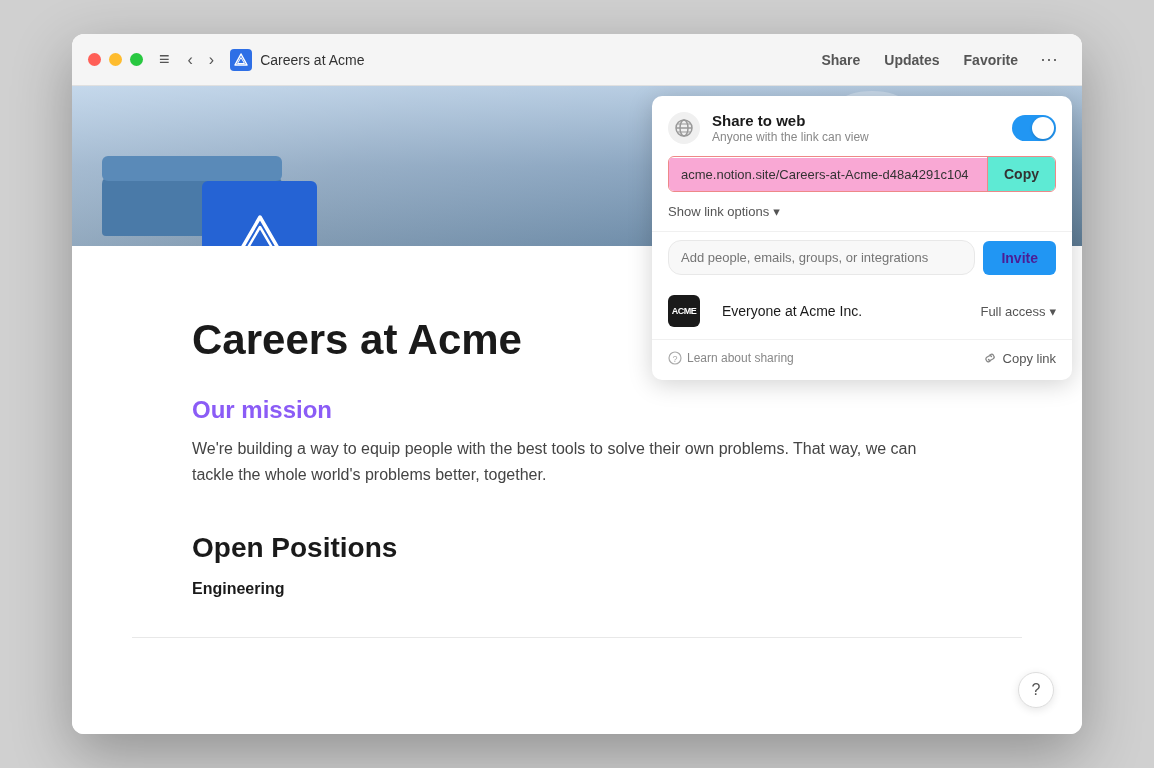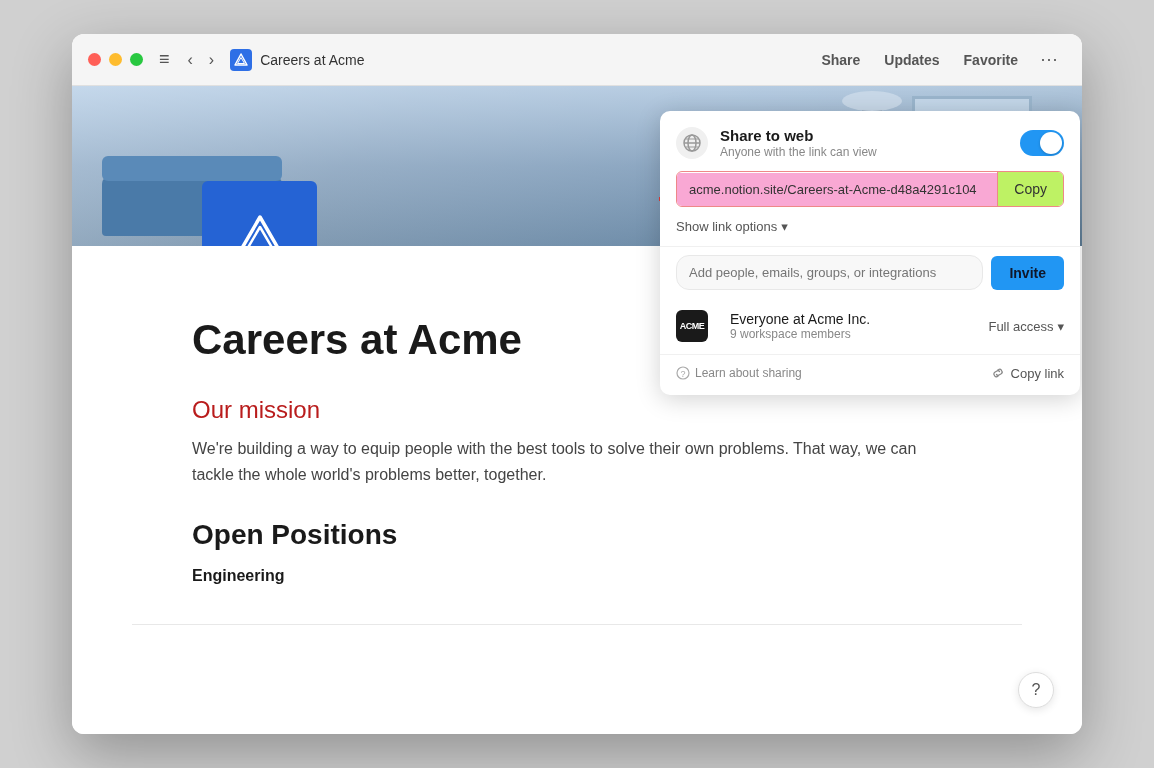--- a/index.html
+++ b/index.html
@@ -224,29 +224,28 @@
       position: absolute;
       top: 95px;
       left: 585px;
       z-index: 10;
     }
 
     
     .share-popup {
       position: absolute;
       top: 10px;
-      right: 2px;
+      right: 10px;
       width: 420px;
       background: #fff;
       border-radius: 10px;
       box-shadow: 0 4px 24px rgba(0,0,0,0.18);
       z-index: 100;
       padding: 0;
       overflow: hidden;
-      margin-top: 15px;
     }
 
     .share-header {
       display: flex;
       align-items: center;
       padding: 16px 16px 12px;
       gap: 12px;
     }
 
     .share-globe-icon {
@@ -310,26 +309,26 @@
       flex: 1;
       padding: 9px 12px;
       font-size: 13px;
       color: #333;
       background: #f9a8d4;
       border: none;
       outline: none;
     }
 
     .copy-btn {
-      background: #bef264;
+      background: #5eead4;
       border: none;
       border-left: 1.5px solid #e88;
       padding: 9px 16px;
       font-size: 14px;
-      font-weight: 400;
+      font-weight: 700;
       color: #333;
       cursor: pointer;
     }
 
     .show-link-options {
       display: flex;
       align-items: center;
       gap: 4px;
       padding: 2px 16px 12px;
       font-size: 13px;
@@ -356,21 +355,21 @@
       font-size: 13px;
       color: #aaa;
       background: #f8f8f8;
       border: 1px solid #e8e8e8;
       border-radius: 13px;
       outline: none;
     }
 
     .invite-btn {
       background: #2196f3;
-      color: #0f172a;
+      color: #4c1d95;
       border: none;
       border-radius: 6px;
       padding: 9px 18px;
       font-size: 14px;
       font-weight: 600;
       cursor: pointer;
     }
 
     .member-row {
       display: flex;
@@ -454,30 +453,30 @@
 
     .page-main-title {
       font-size: 42px;
       font-weight: 700;
       color: #1a1a1a;
       margin-bottom: 32px;
     }
 
     .section-heading {
       font-size: 24px;
-      font-weight: 400;
-      color: #b91c1c;
+      font-weight: 700;
+      color: #8b5cf6;
       margin-bottom: 12px;
     }
 
     .section-text {
       font-size: 16px;
       color: #444;
       line-height: 1.6;
-      margin-bottom: 32px;
+      margin-bottom: 45px;
     }
 
     .positions-heading {
       font-size: 28px;
       font-weight: 700;
       color: #1a1a1a;
       margin-bottom: 16px;
     }
 
     .positions-sub {
@@ -617,21 +616,20 @@
 
       <div class="invite-row">
         <input class="invite-input" type="text" placeholder="Add people, emails, groups, or integrations" style="">
         <button class="invite-btn">Invite</button>
       </div>
 
       <div class="member-row">
         <div class="member-avatar">ACME</div>
         <div class="member-info">
           <div class="member-name">Everyone at Acme Inc.</div>
-          <div class="member-count">9 workspace members</div>
         </div>
         <div class="member-access">
           <span>Full access</span>
           <span>▾</span>
         </div>
       </div>
 
       <div class="share-footer">
         <div class="learn-link">
           <svg width="14" height="14" viewBox="0 0 14 14" fill="none">

